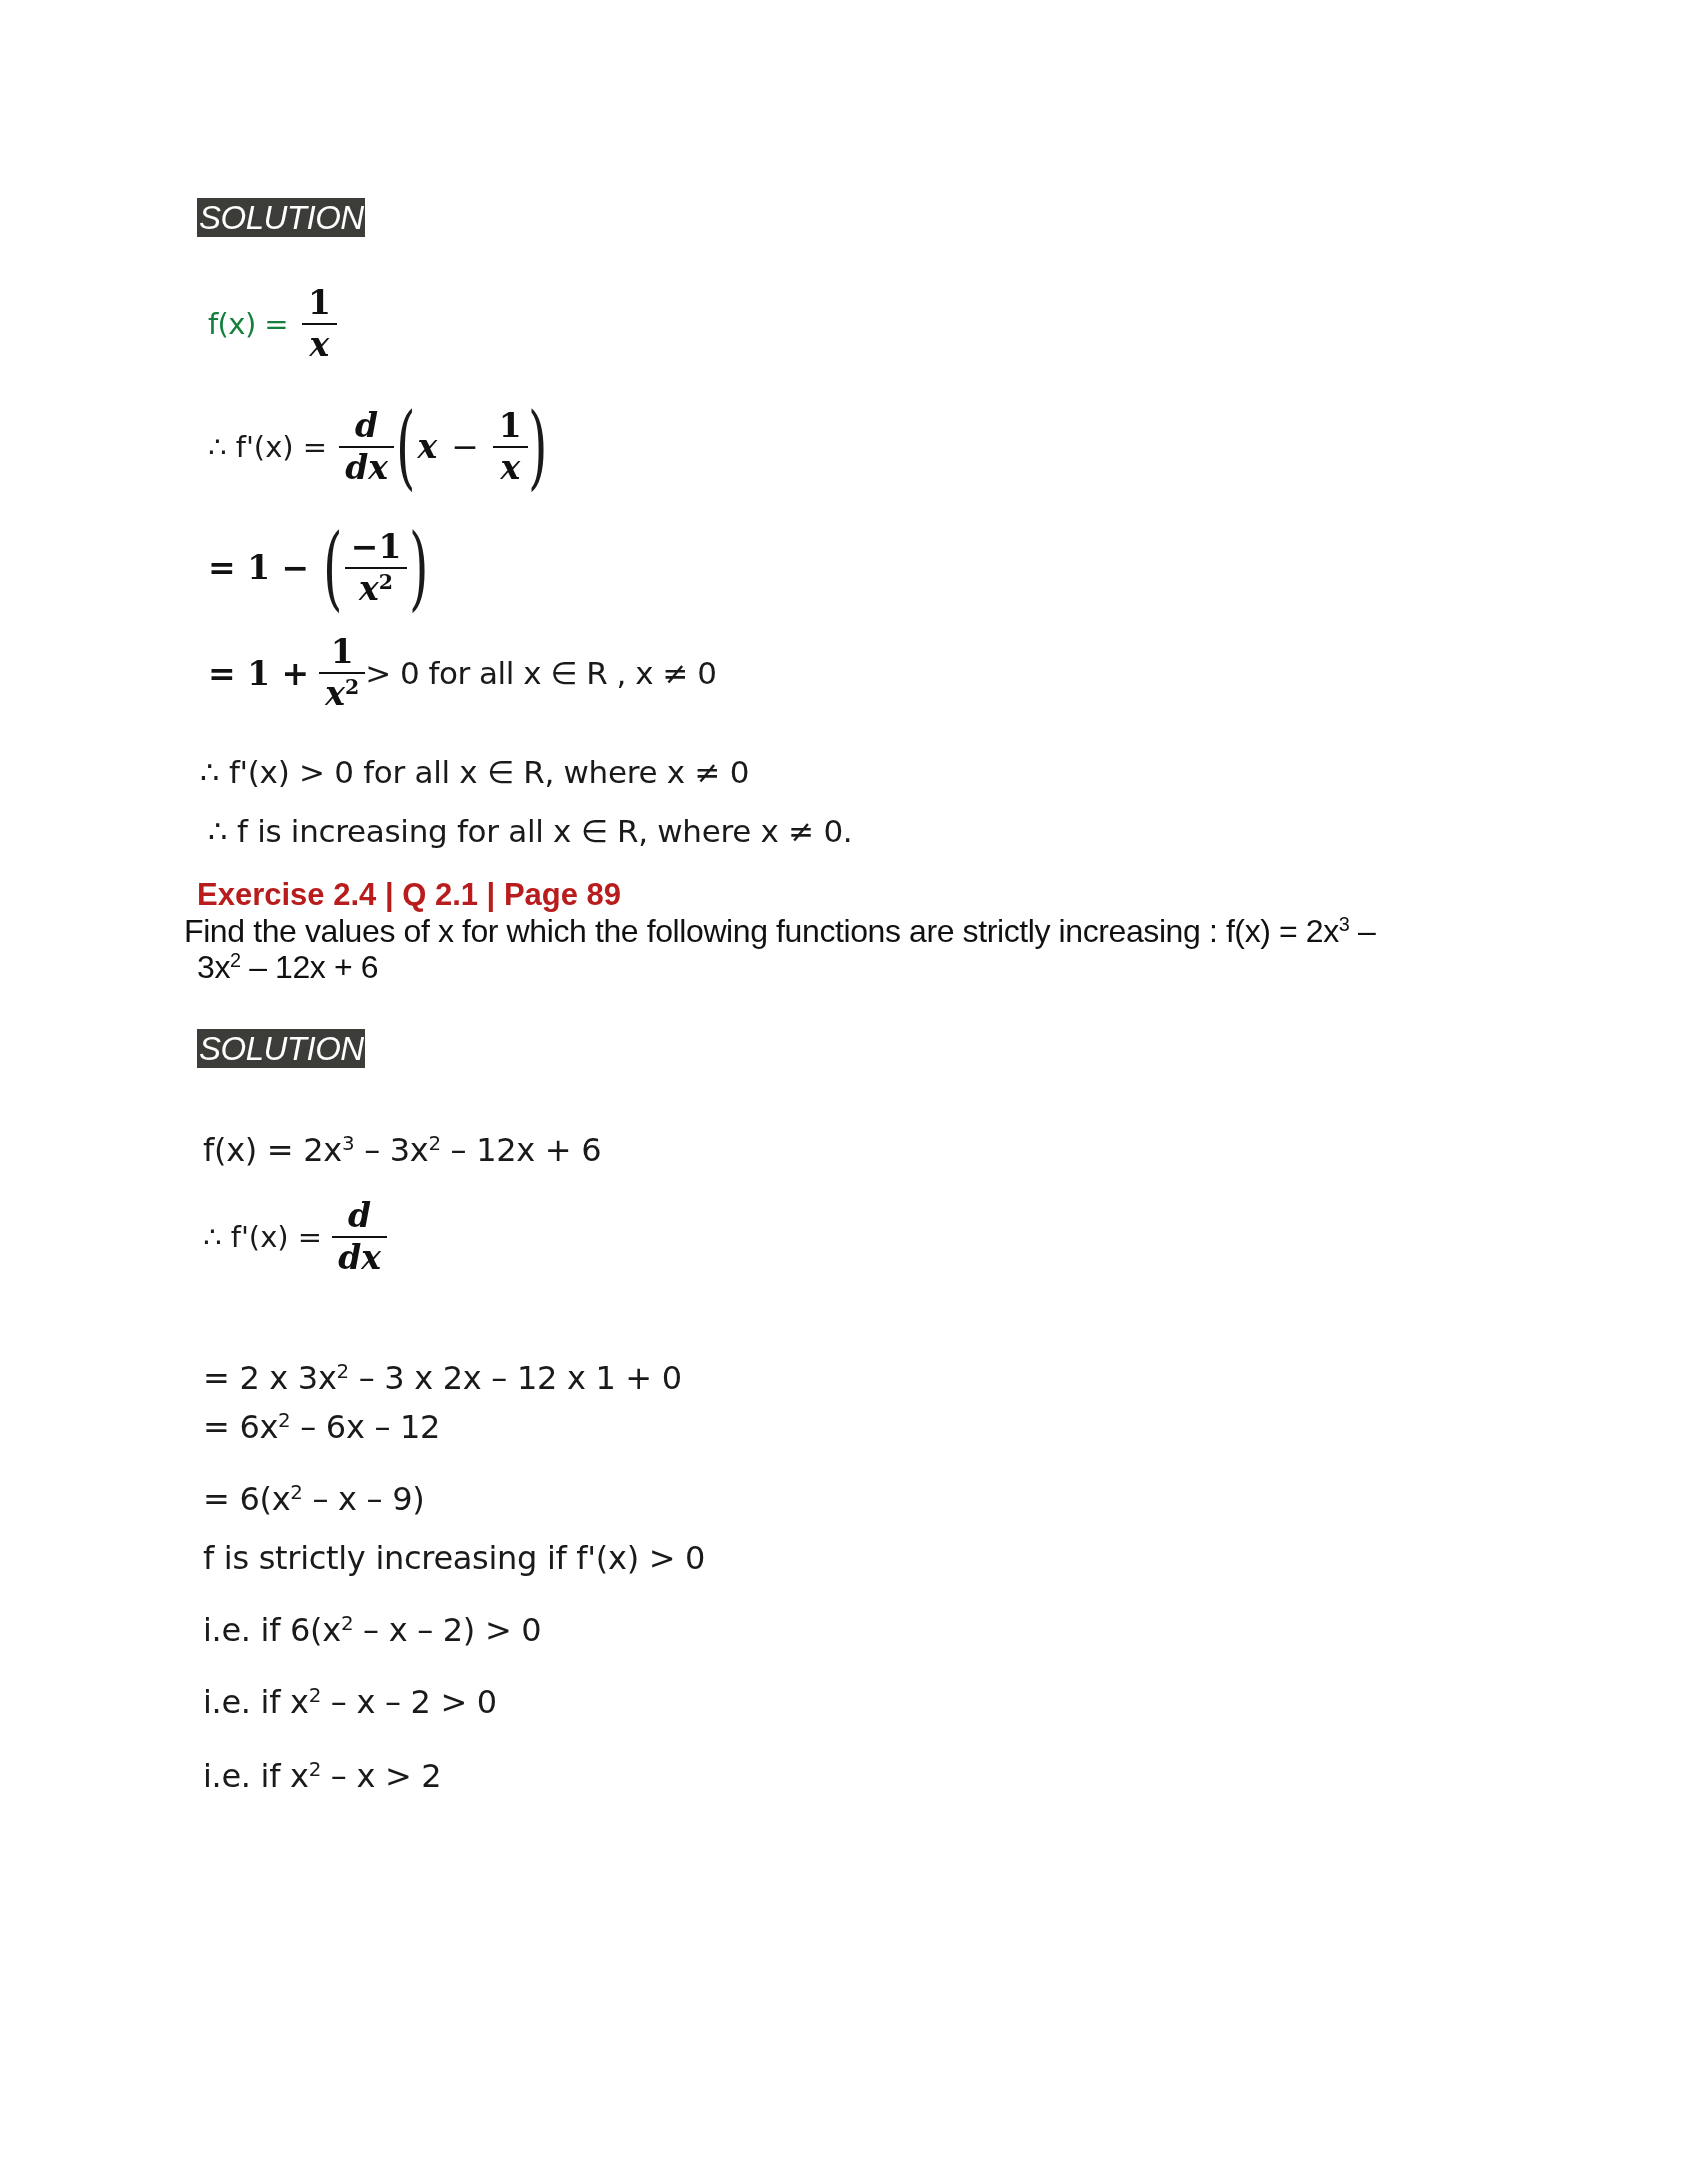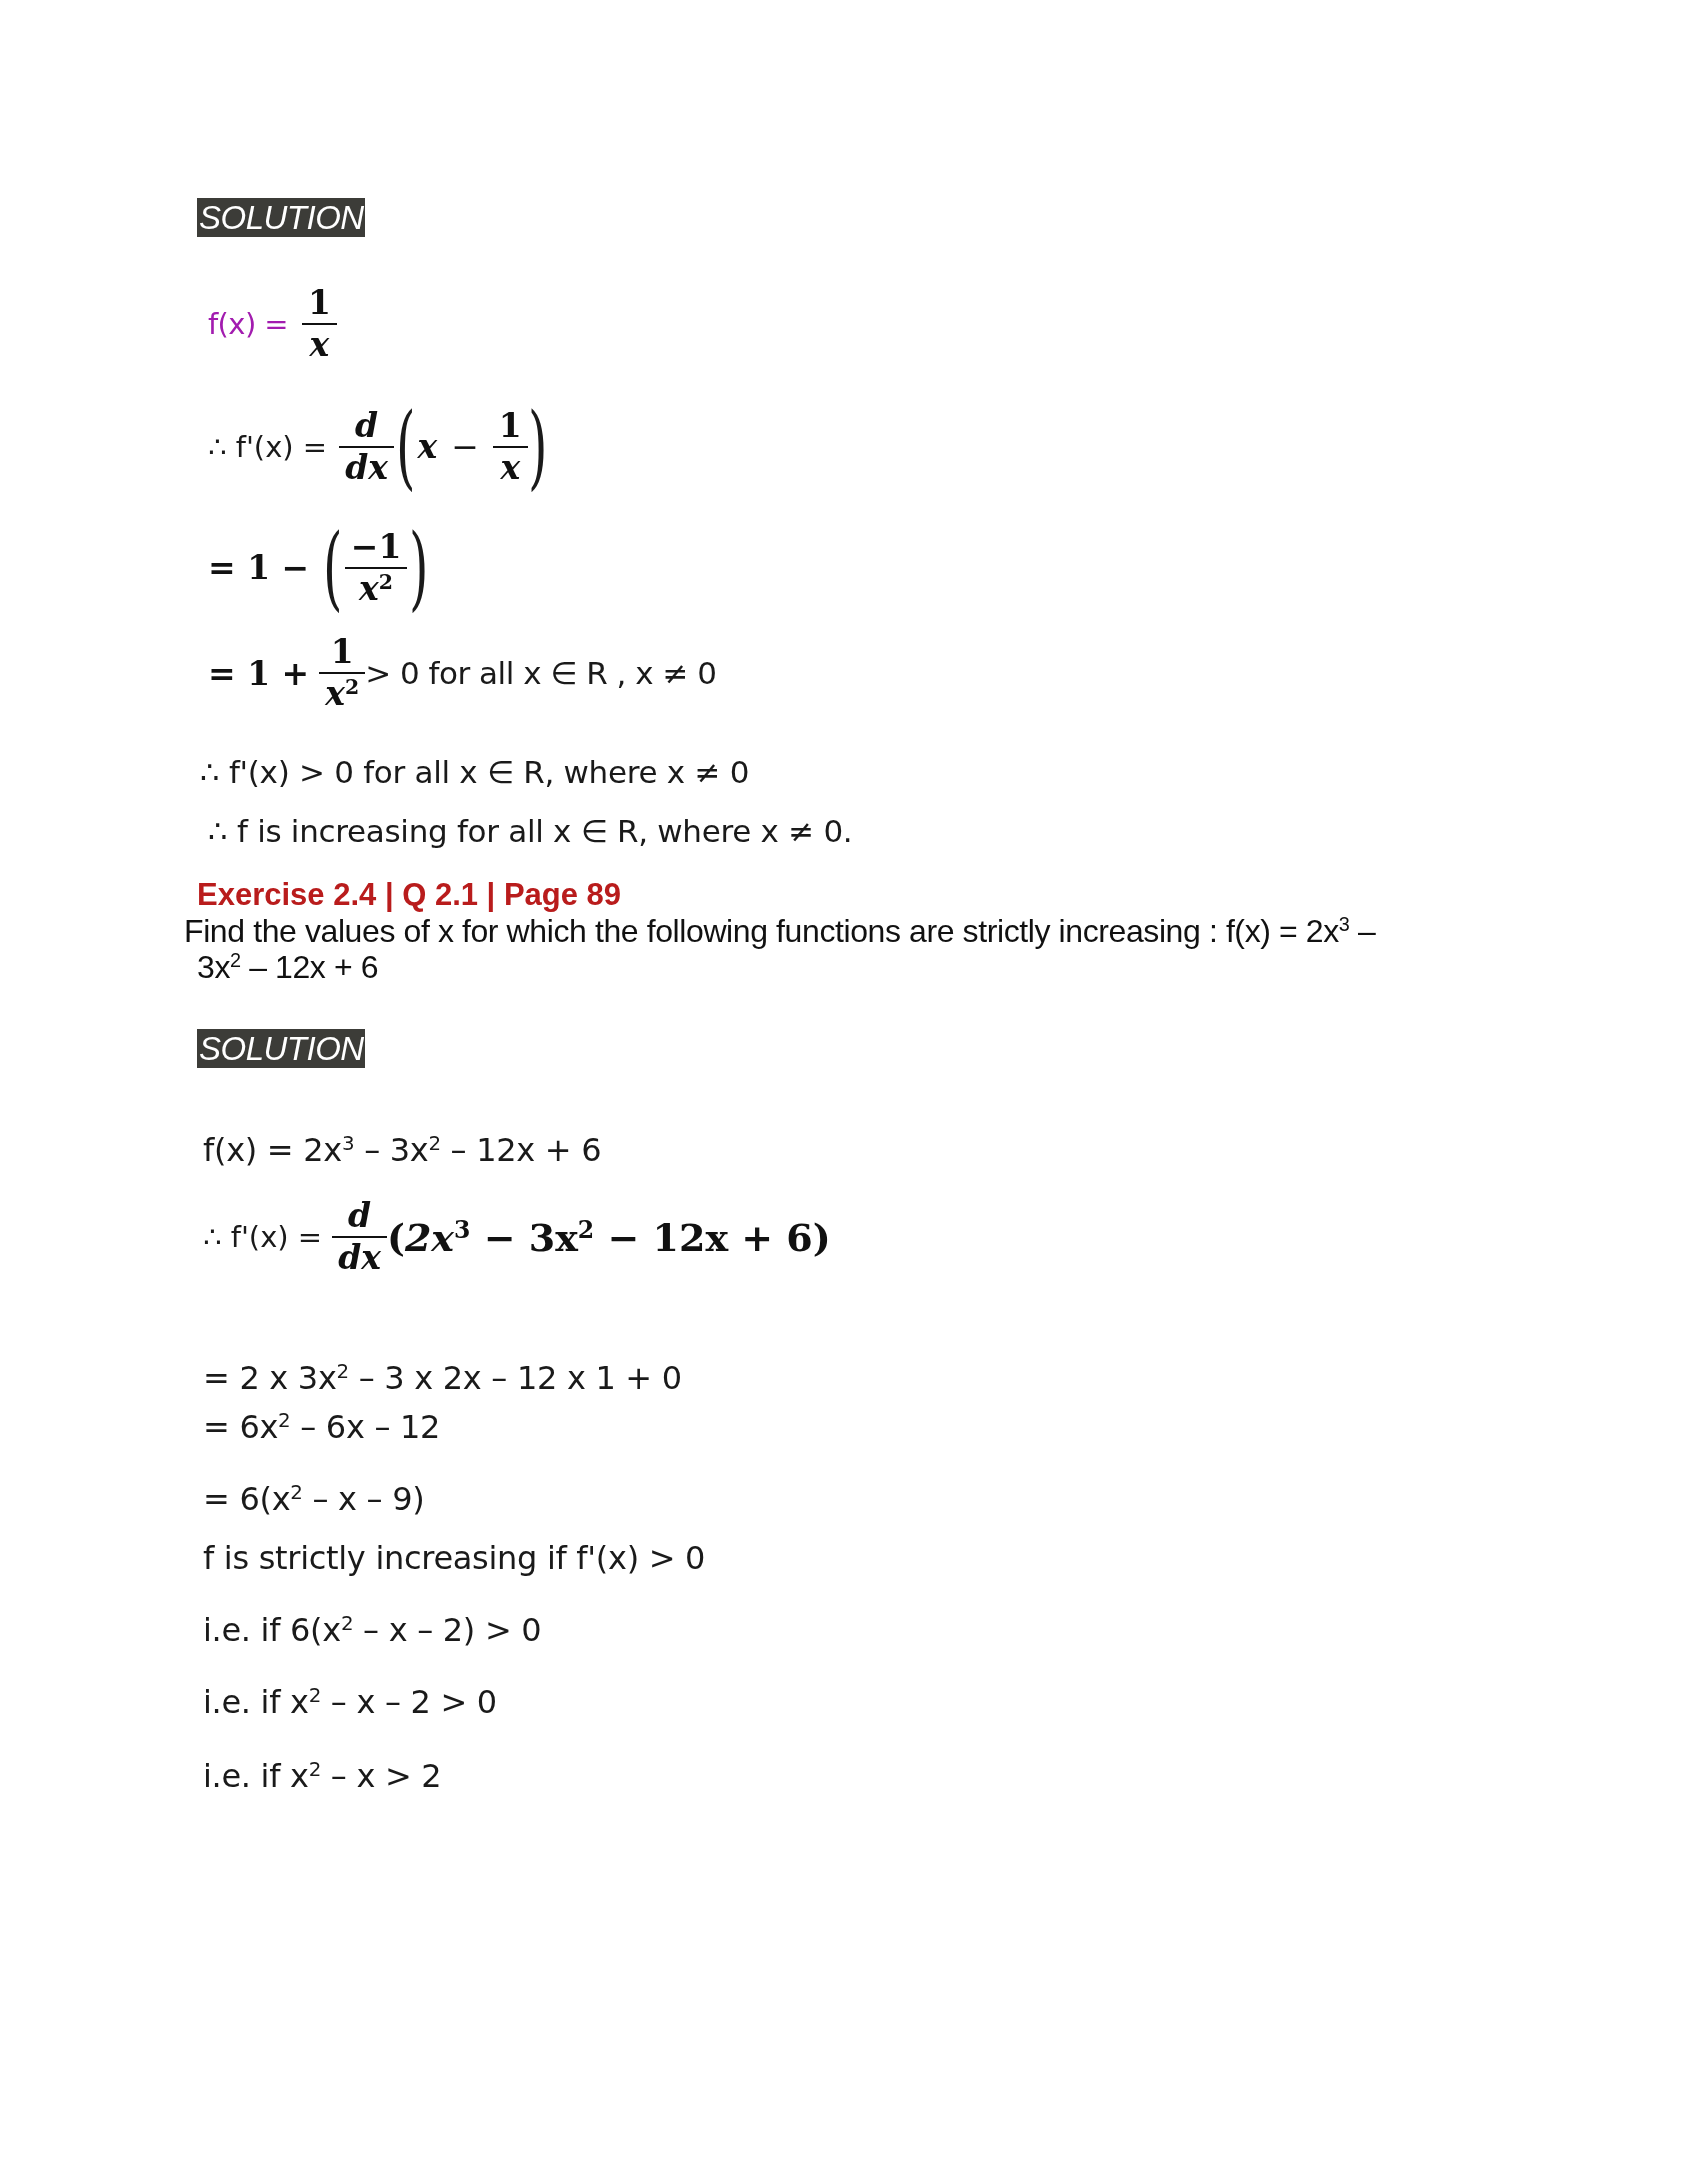--- a/index.html
+++ b/index.html
@@ -5,21 +5,21 @@
   html, body { margin:0; padding:0; background:#ffffff; }
   body { width:1683px; height:2178px; position:relative; overflow:hidden; color:#1a1a1a; }
   .abs { position:absolute; white-space:nowrap; }
   .sol {
     position:absolute; left:197px; height:39px; width:168px;
     background:#3c3c38; color:#ffffff;
     font-family:"Liberation Sans", sans-serif; font-style:italic;
     font-size:33px; line-height:39px; letter-spacing:-0.5px;
     padding-left:2px; box-sizing:border-box; overflow:hidden;
   }
-  .cal { font-family:"DejaVu Sans", sans-serif; font-size:31px; color:#a21caf; letter-spacing:-0.6px; transform:scaleX(0.86); transform-origin:left bottom; }
+  .cal { font-family:"DejaVu Sans", sans-serif; font-size:31px; color:#15803d; letter-spacing:-0.6px; transform:scaleX(0.86); transform-origin:left bottom; }
   .tex { font-family:"DejaVu Serif", serif; font-size:33px; color:#111; }
   .texi { font-family:"DejaVu Serif", serif; font-style:italic; font-weight:bold; }
   .frac { display:inline-block; vertical-align:middle; text-align:center; }
   .frac .num, .frac .den { display:block; padding:0 6px; line-height:40px; }
   .frac .num { border-bottom:2.5px solid #111; }
   .paren { display:inline-block; vertical-align:middle; font-family:"DejaVu Serif", serif; font-weight:200; transform:scaleX(0.55); }
   .green { font-family:"Liberation Sans", sans-serif; font-weight:bold; color:#b91c1c; font-size:31px; }
   .q { font-family:"Liberation Sans", sans-serif; font-size:32px; color:#111; letter-spacing:-0.4px; }
   sup { font-size:0.62em; vertical-align:0.55em; line-height:0; }
   .row { display:flex; align-items:center; }
@@ -82,21 +82,20 @@
 <div class="sol" style="top:1029px;">SOLUTION</div>
 
 <div class="abs" style="left:203px; top:1131px; font-family:'DejaVu Sans',sans-serif; font-size:32px; letter-spacing:-0.3px;"><span>f(x) = 2x</span><sup>3</sup><span> – 3x</span><sup>2</sup><span> – 12x + 6</span></div>
 
 <div class="abs row" style="left:203px; top:1196px;">
   <span style="font-family:'DejaVu Sans',sans-serif;font-size:29px;">∴ f'(x) =</span>
   <span class="frac tex" style="margin-left:10px;">
     <span class="num texi">d</span>
     <span class="den texi">dx</span>
   </span>
-  <span class="tex" style="font-weight:bold;font-size:38px;">(<span class="texi">2x</span><sup>3</sup><span> − 3x</span><sup>2</sup><span> − 12x + 6</span>)</span>
 </div>
 
 <div class="abs" style="left:203px; top:1337px; font-family:'DejaVu Sans',sans-serif; font-size:32px; letter-spacing:-0.3px;margin-top:22px;"><span>= 2 x 3x</span><sup>2</sup><span> – 3 x 2x – 12 x 1 + 0</span></div>
 <div class="abs" style="left:203px; top:1408px; font-family:'DejaVu Sans',sans-serif; font-size:32px; letter-spacing:-0.3px;"><span>= 6x</span><sup>2</sup><span> – 6x – 12</span></div>
 <div class="abs" style="left:203px; top:1480px; font-family:'DejaVu Sans',sans-serif; font-size:32px; letter-spacing:-0.3px;"><span>= 6(x</span><sup>2</sup><span> – x – 9)</span></div>
 <div class="abs" style="left:203px; top:1539px; font-family:'DejaVu Sans',sans-serif; font-size:32px; letter-spacing:-0.3px;">f is strictly increasing if f'(x) &gt; 0</div>
 <div class="abs" style="left:203px; top:1611px; font-family:'DejaVu Sans',sans-serif; font-size:32px; letter-spacing:-0.3px;"><span>i.e. if 6(x</span><sup>2</sup><span> – x – 2) &gt; 0</span></div>
 <div class="abs" style="left:203px; top:1683px; font-family:'DejaVu Sans',sans-serif; font-size:32px; letter-spacing:-0.3px;"><span>i.e. if x</span><sup>2</sup><span> – x – 2 &gt; 0</span></div>
 <div class="abs" style="left:203px; top:1757px; font-family:'DejaVu Sans',sans-serif; font-size:32px; letter-spacing:-0.3px;"><span>i.e. if x</span><sup>2</sup><span> – x &gt; 2</span></div>
 

